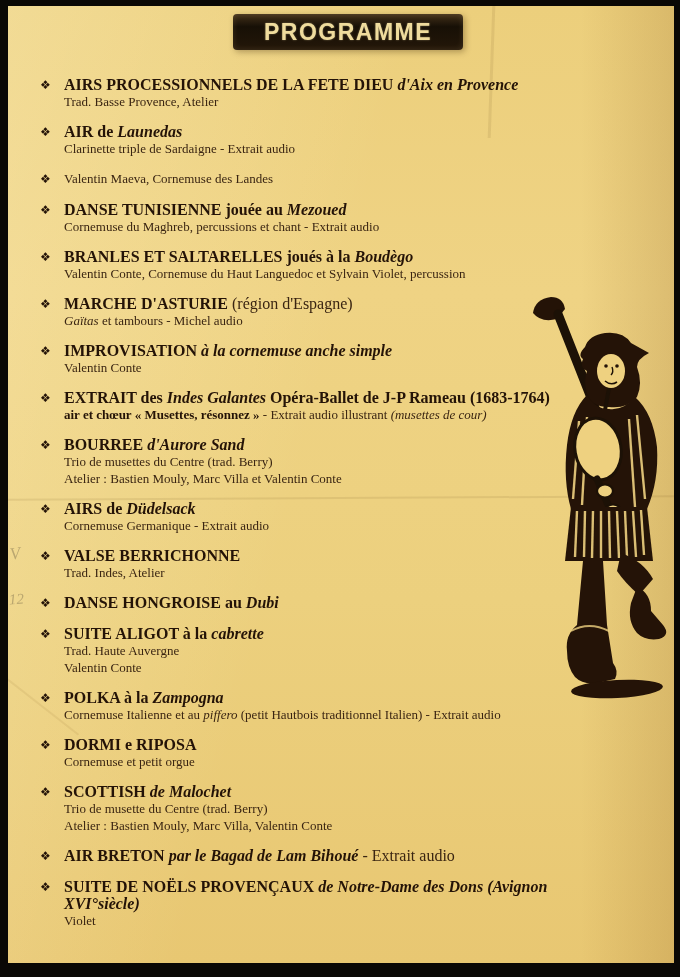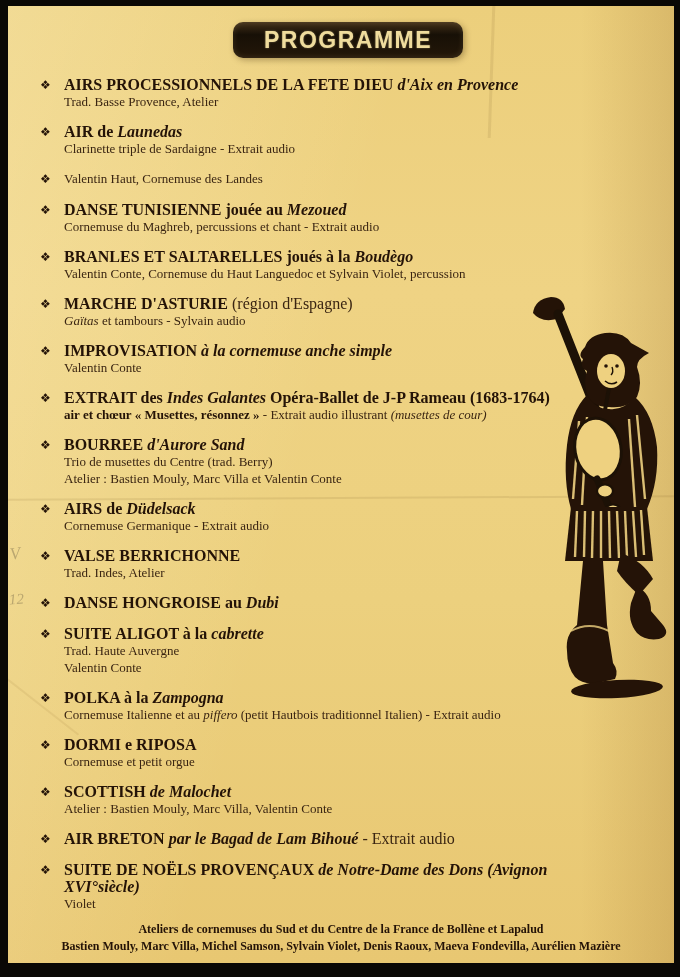--- a/index.html
+++ b/index.html
@@ -12,24 +12,24 @@
       linear-gradient(104deg, rgba(255,246,205,.30) 0%, rgba(255,246,205,0) 45%),
       linear-gradient(180deg, #eccf7c 0%, #efd384 30%, #ecd07e 62%, #e8c772 100%);
     overflow:hidden;
   }
   .crease{position:absolute;background:rgba(100,65,15,.10);}
   .crease-v{left:482px;top:0;width:3px;height:132px;transform:rotate(2deg);}
   .crease-h{left:0;top:491px;width:100%;height:2px;transform:rotate(-0.3deg);}
   .crease-d{left:-10px;top:700px;width:90px;height:2px;transform:rotate(38deg);background:rgba(100,65,15,.08);}
 
   .title-box{
-    position:absolute;left:225px;top:16px;width:230px;height:36px;
+    position:absolute;left:225px;top:8px;width:230px;height:36px;
     background:linear-gradient(180deg,#43311a 0%,#171006 35%,#241709 100%);
     display:flex;align-items:center;justify-content:center;
-    border-radius:10px;
+    border-radius:4px;
     box-shadow:2px 2px 6px rgba(60,40,10,.35), inset 0 0 6px rgba(240,220,160,.15);
   }
   .title-box span{
     font-family:"Liberation Sans",sans-serif;font-weight:bold;font-size:23px;
     letter-spacing:1.5px;color:var(--title-text,#efdc9d);
     text-shadow:0 0 2px rgba(240,220,160,.45);
   }
 
   .program{position:absolute;left:32px;top:70px;width:568px;display:flex;flex-direction:column;gap:13px;}
   .item{display:flex;gap:9px;align-items:flex-start;}
@@ -77,42 +77,42 @@
         <div class="item">
           <span class="bullet">❖</span>
           <div class="content">
             <div class="title-line"><span class="b">AIR de </span><span class="b i">Launedas</span></div>
             <div class="sub-line"><span>Clarinette triple de Sardaigne - Extrait audio</span></div>
           </div>
         </div>
         <div class="item">
           <span class="bullet">❖</span>
           <div class="content">
-            <div class="sub-line"><span>Valentin Haut, Cornemuse des Landes</span></div>
+            <div class="sub-line"><span>Valentin Maeva, Cornemuse des Landes</span></div>
           </div>
         </div>
         <div class="item">
           <span class="bullet">❖</span>
           <div class="content">
             <div class="title-line"><span class="b">DANSE TUNISIENNE jouée au </span><span class="b i">Mezoued</span></div>
             <div class="sub-line"><span>Cornemuse du Maghreb, percussions et chant - Extrait audio</span></div>
           </div>
         </div>
         <div class="item">
           <span class="bullet">❖</span>
           <div class="content">
             <div class="title-line"><span class="b">BRANLES ET SALTARELLES joués à la </span><span class="b i">Boudègo</span></div>
             <div class="sub-line"><span>Valentin Conte, Cornemuse du Haut Languedoc et Sylvain Violet, percussion</span></div>
           </div>
         </div>
         <div class="item">
           <span class="bullet">❖</span>
           <div class="content">
             <div class="title-line"><span class="b">MARCHE D'ASTURIE </span><span>(région d'Espagne)</span></div>
-            <div class="sub-line"><span class="i">Gaïtas</span><span> et tambours - Sylvain audio</span></div>
+            <div class="sub-line"><span class="i">Gaïtas</span><span> et tambours - Michel audio</span></div>
           </div>
         </div>
         <div class="item">
           <span class="bullet">❖</span>
           <div class="content">
             <div class="title-line"><span class="b">IMPROVISATION </span><span class="b i">à la cornemuse anche simple</span></div>
             <div class="sub-line"><span>Valentin Conte</span></div>
           </div>
         </div>
         <div class="item">
@@ -169,20 +169,21 @@
           <span class="bullet">❖</span>
           <div class="content">
             <div class="title-line"><span class="b">DORMI e RIPOSA</span></div>
             <div class="sub-line"><span>Cornemuse et petit orgue</span></div>
           </div>
         </div>
         <div class="item">
           <span class="bullet">❖</span>
           <div class="content">
             <div class="title-line"><span class="b">SCOTTISH </span><span class="b i">de Malochet</span></div>
+            <div class="sub-line"><span>Trio de musette du Centre (trad. Berry)</span></div>
             <div class="sub-line"><span>Atelier : Bastien Mouly, Marc Villa, Valentin Conte</span></div>
           </div>
         </div>
         <div class="item">
           <span class="bullet">❖</span>
           <div class="content">
             <div class="title-line"><span class="b">AIR BRETON </span><span class="b i">par le Bagad de Lam Bihoué</span><span> - Extrait audio</span></div>
           </div>
         </div>
         <div class="item">
@@ -241,19 +242,15 @@
 
       <path class="ink" d="M58 266 L52 330 Q40 340 42 356 Q42 372 50 382 Q58 390 72 388 L90 384 Q94 376 88 368 L82 330 L78 266 Z"></path>
       <path d="M46 336 Q64 326 84 336" stroke="#eed180" stroke-width="2" fill="none" opacity=".8"></path>
 
       <path class="ink" d="M96 258 Q118 266 128 284 L114 300 Q100 288 92 276 Z"></path>
       <path class="ink" d="M112 292 Q126 298 126 316 L138 330 Q146 340 134 344 Q120 346 112 338 Q102 326 106 308 Z"></path>
 
       <ellipse class="ink" cx="92" cy="394" rx="46" ry="9" transform="rotate(-3 92 394)"></ellipse>
     </svg>
 
-    <div class="footer">
-      <div>Ateliers de cornemuses du Sud et du Centre de la France de Bollène et Lapalud</div>
-      <div>Bastien Mouly, Marc Villa, Michel Samson, Sylvain Violet, Denis Raoux, Maeva Fondevilla, Aurélien Mazière</div>
-    </div>
 
   </div>
 </div>
 
 </body></html>

